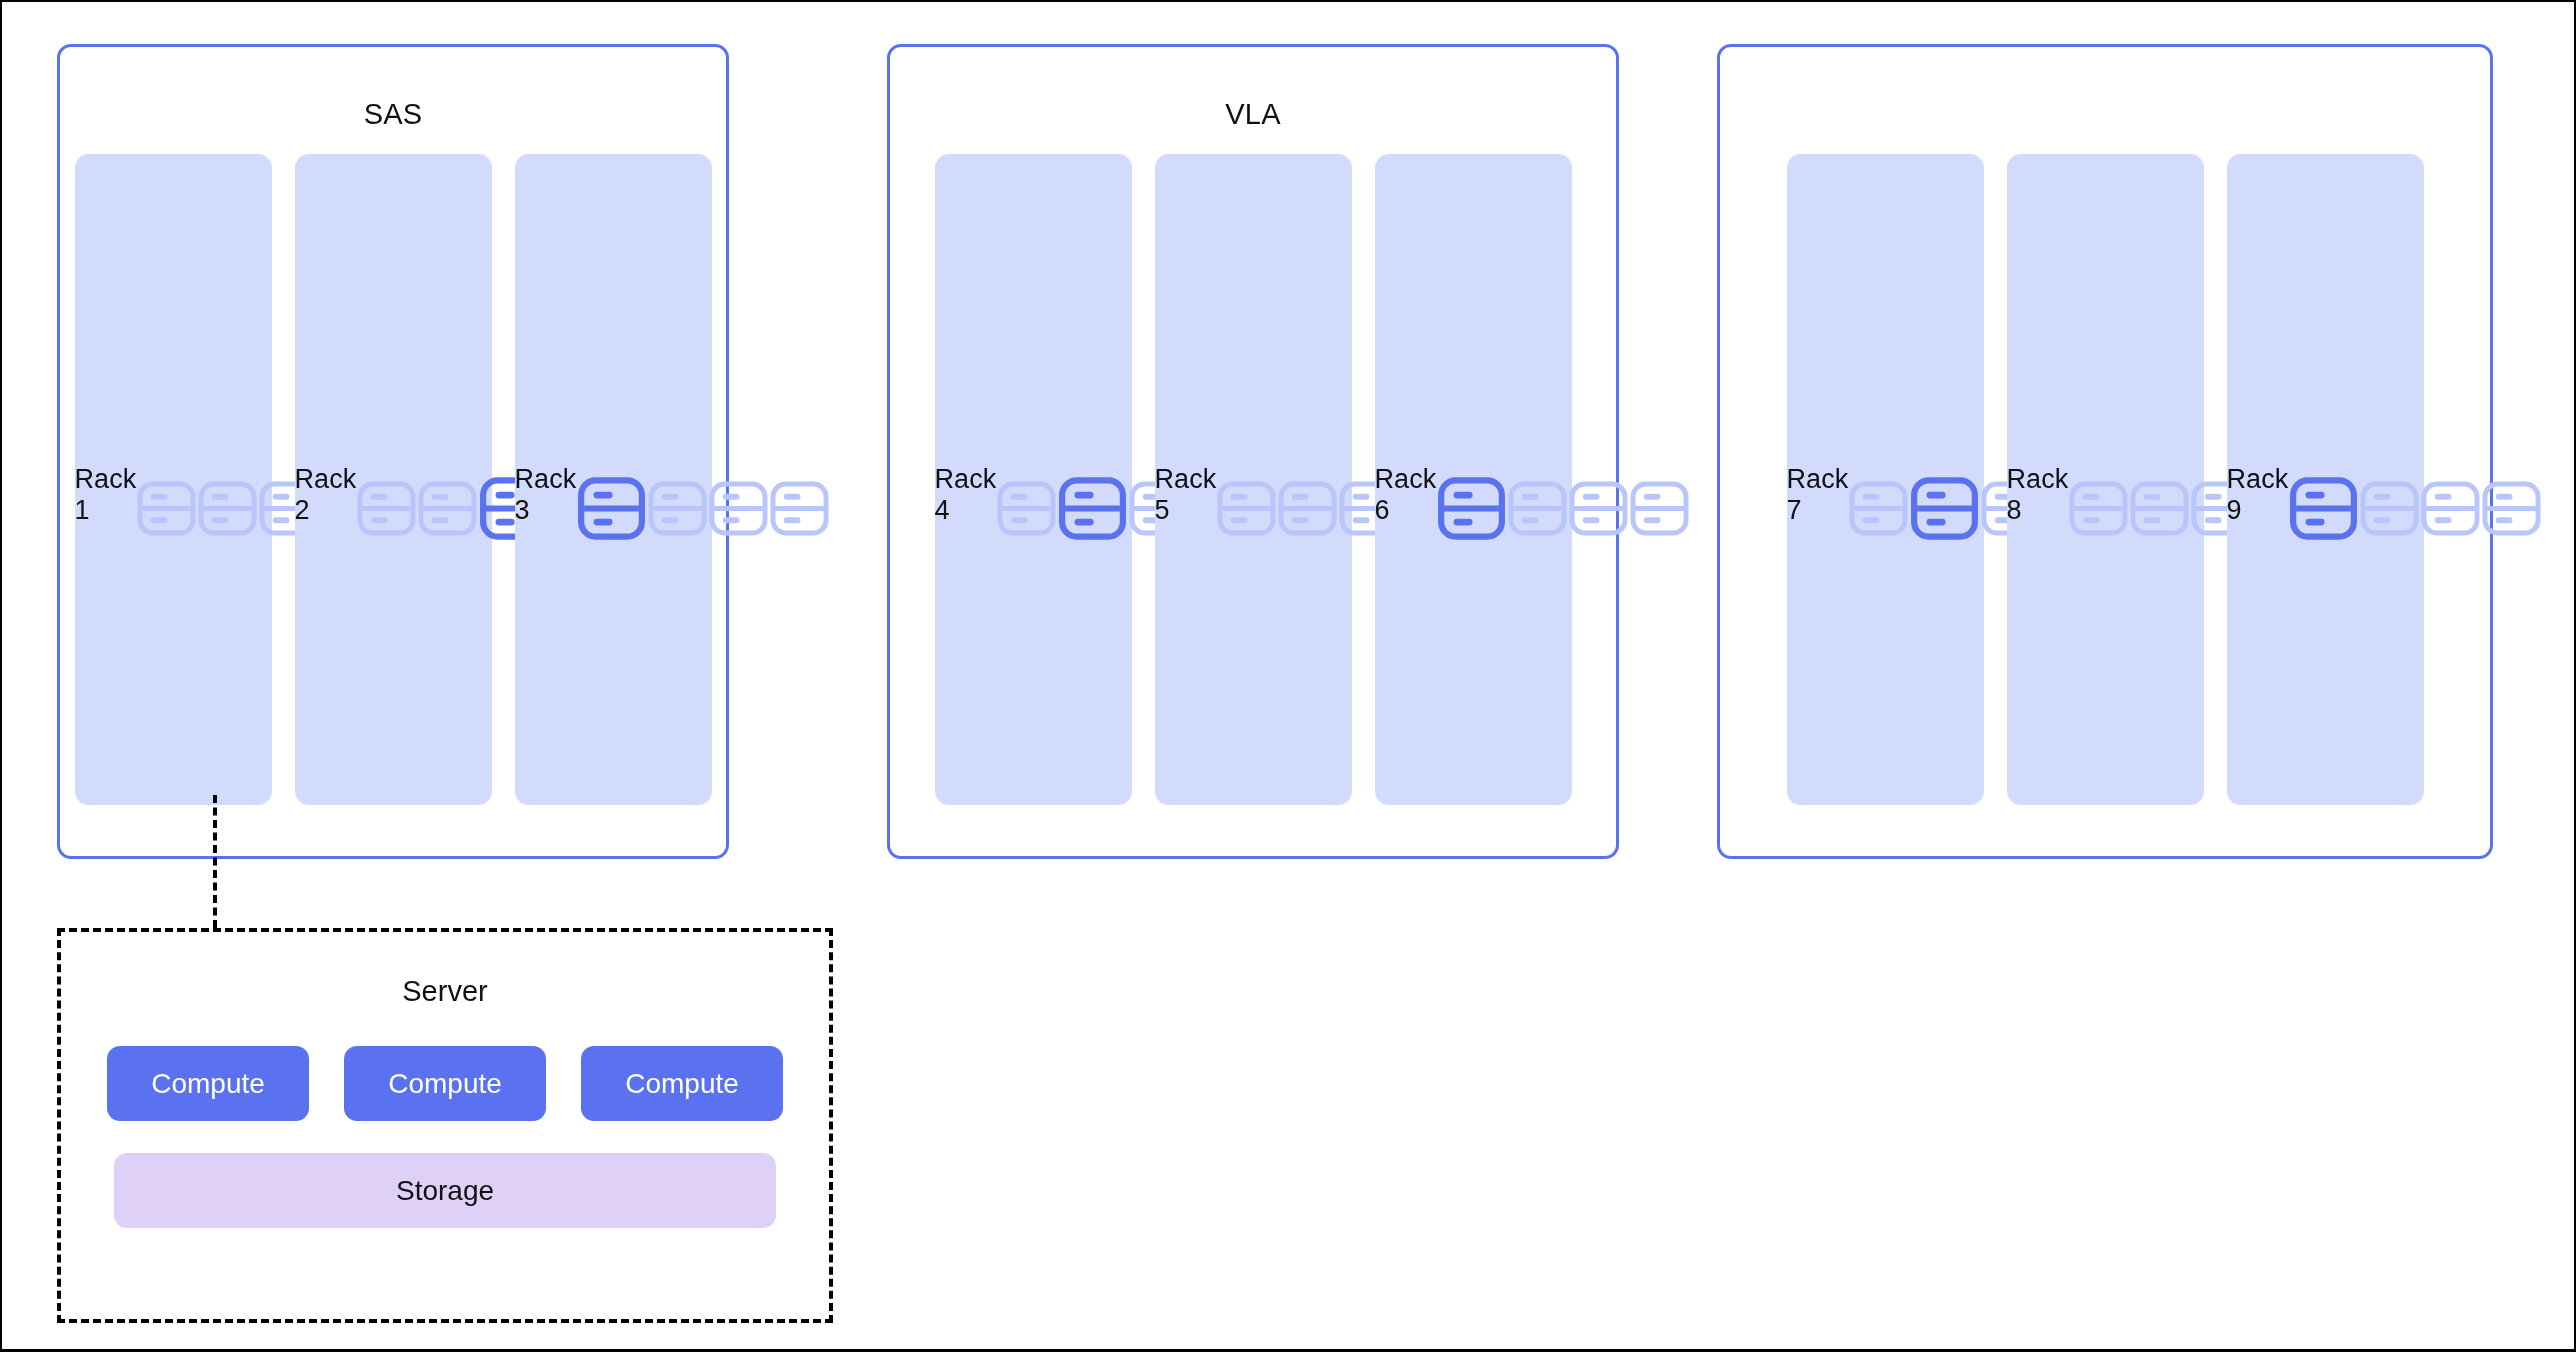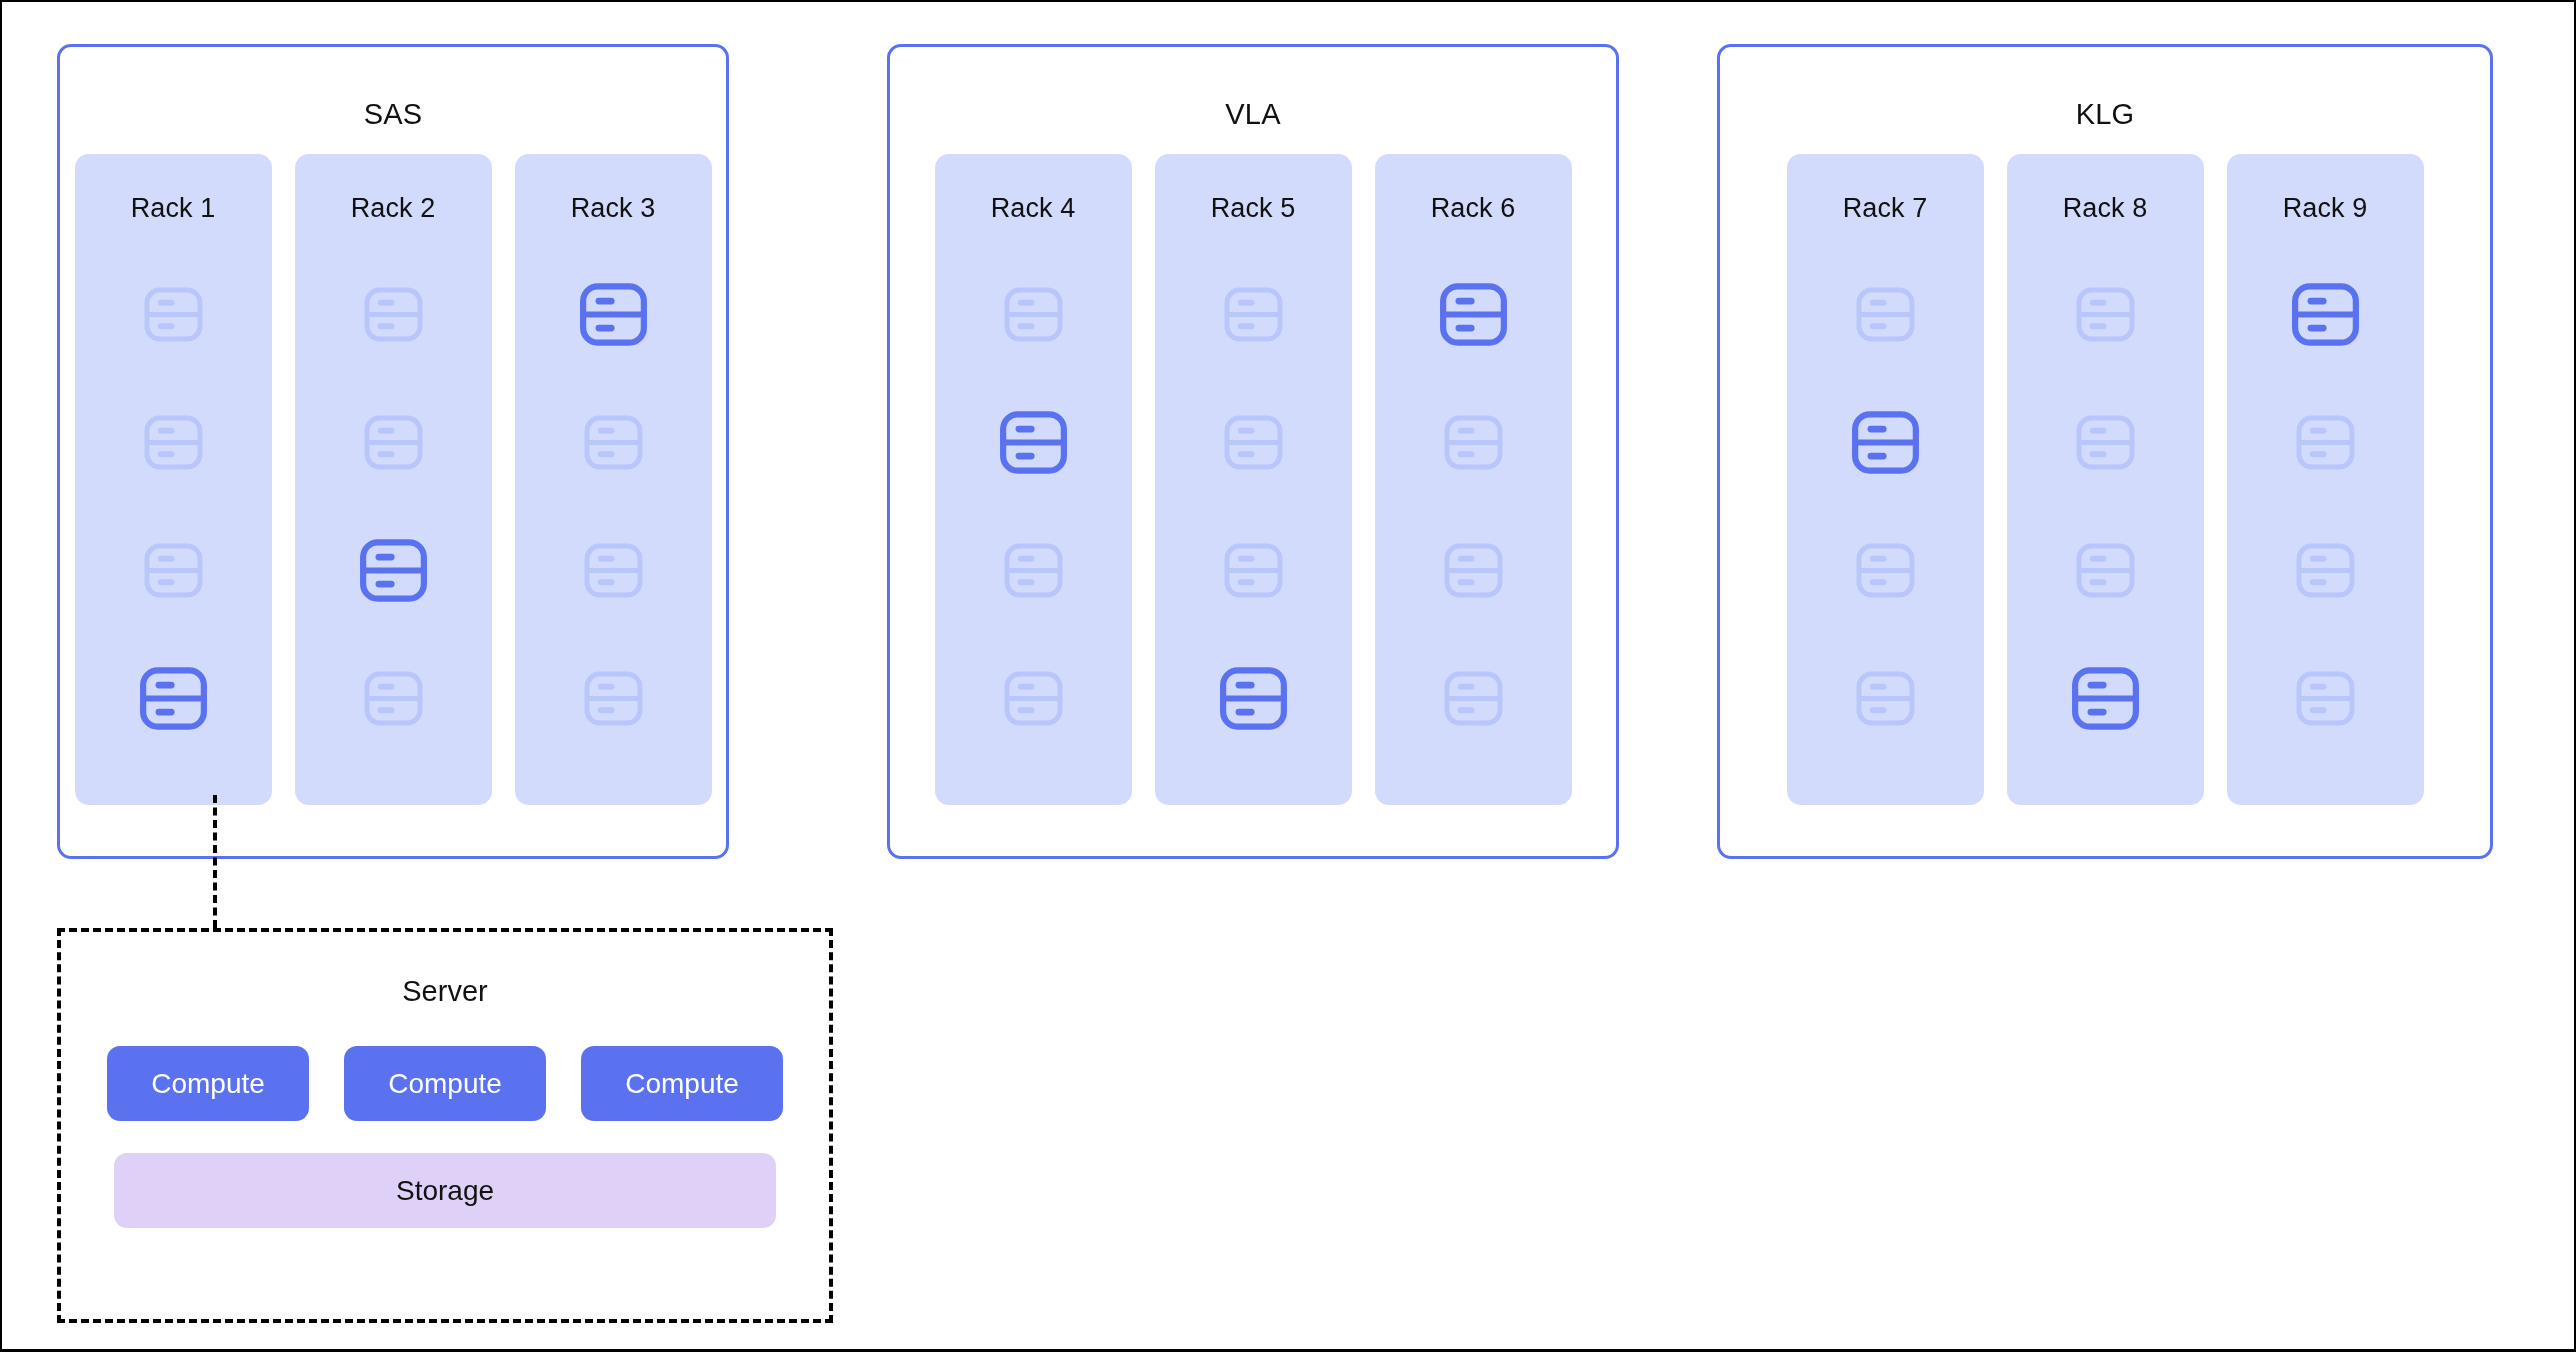--- a/index.html
+++ b/index.html
@@ -63,24 +63,23 @@
     height: 651px;
     display: flex;
     justify-content: center;
     gap: 23px;
   }
   .rack {
     width: 197px;
     background: #d2dbfb;
     border-radius: 14px;
     display: flex;
-    flex-direction: column;
     align-items: center;
     box-sizing: border-box;
-    padding-top: 39px;
+    padding-top: 57px;
   }
   .rack-label {
     font-size: 27px;
     color: #111111;
     margin-bottom: 26px;
     letter-spacing: 0.1px;
   }
   .slot {
     width: 100%;
     height: 128px;
@@ -396,21 +395,20 @@
               <line class="divider" x1="4" y1="28" x2="58" y2="28"></line>
               <rect class="dash" x="15" y="13" width="17" height="6" rx="3" ry="3"></rect>
               <rect class="dash" x="15" y="37" width="17" height="6" rx="3" ry="3"></rect>
             </svg>
           </div>
         </div>
       </div>
   </div>
 
   <div class="group" id="group-2" style="left:1717px; top:44px; width:776px; height:815px;">
-    <div class="group-title">KLG</div>
     <div class="rack-row">
         <div class="rack">
           <div class="rack-label">Rack 7</div>
           <div class="slot">
             <svg class="srv" viewBox="0 0 62 56">
               <rect class="body" x="4" y="3" width="54" height="50" rx="13" ry="13"></rect>
               <line class="divider" x1="4" y1="28" x2="58" y2="28"></line>
               <rect class="dash" x="15" y="13" width="17" height="6" rx="3" ry="3"></rect>
               <rect class="dash" x="15" y="37" width="17" height="6" rx="3" ry="3"></rect>
             </svg>

